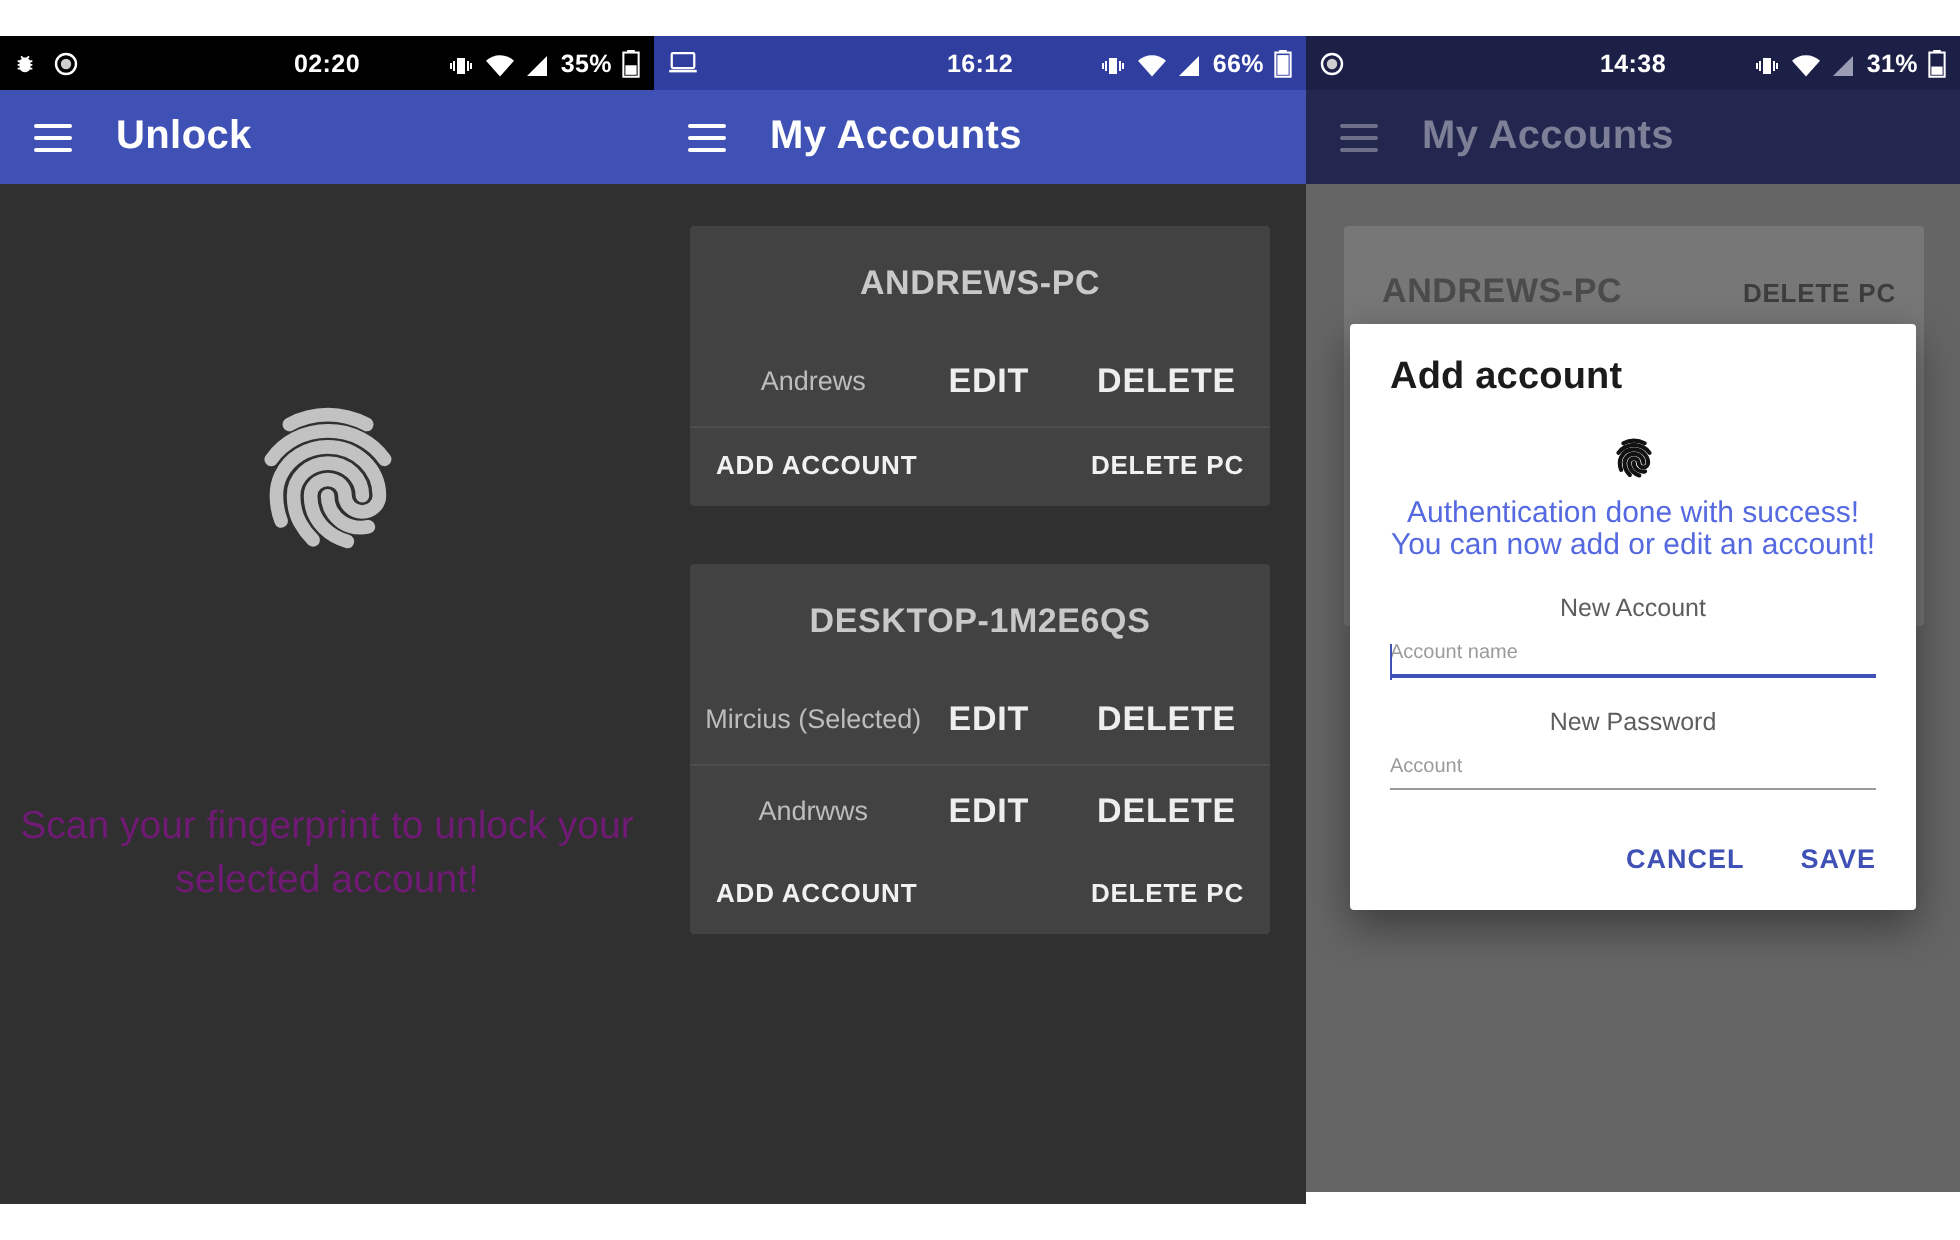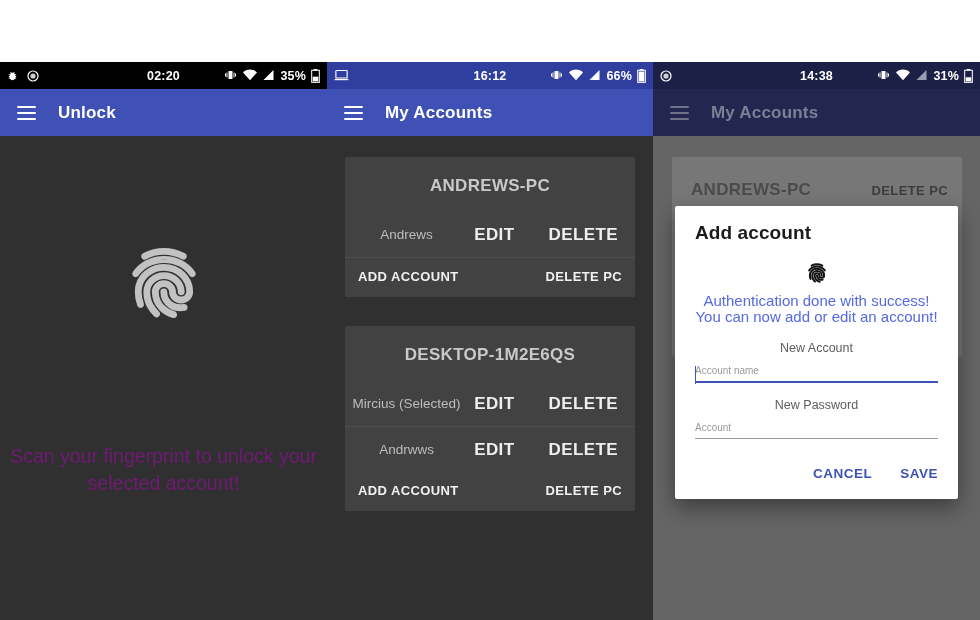--- a/index.html
+++ b/index.html
@@ -2,21 +2,21 @@
 <html><head>
 <meta charset="utf-8">
 <style>
   * { box-sizing: border-box; margin: 0; padding: 0; }
   html, body {
     width: 980px; height: 620px;
     background: #ffffff;
     font-family: "Liberation Sans", sans-serif;
     overflow: hidden;
   }
-  #root { position: relative; width: 980px; height: 516px; background: #ffffff; margin-top: 44px; }
+  #root { position: relative; width: 980px; height: 516px; background: #ffffff; }
 
   
   .panel { position: absolute; top: 0; overflow: hidden; }
   #panel-unlock   { left: 0px;   width: 327px; height: 602px; }
   #panel-accounts { left: 327px; width: 326px; height: 602px; }
   #panel-dialog   { left: 653px; width: 327px; height: 596px; }
 
   
   .statusbar {
     position: absolute; left: 0; top: 18px; width: 100%; height: 27px;
@@ -24,32 +24,32 @@
     padding: 0 7px;
     color: #ffffff;
     font-size: 12.5px;
     letter-spacing: .2px;
   }
   .sb-black { background: #000000; }
   .sb-blue  { background: #303f9f; }
   .sb-navy  { background: #1c2047; }
   .sb-left  { display: flex; align-items: center; gap: 9px; }
   .sb-time  { position: absolute; left: 0; right: 0; text-align: center; font-weight: 700; font-size: 12.5px; pointer-events: none; }
-  .sb-right { margin-left: auto; display: flex; align-items: flex-start; gap: 5px; position: relative; z-index: 2; }
+  .sb-right { margin-left: auto; display: flex; align-items: flex-end; gap: 5px; position: relative; z-index: 2; }
   .sb-pct   { font-weight: 700; font-size: 12.5px; }
   .sb-icon  { display: inline-flex; align-items: center; }
 
   
   .appbar {
     position: absolute; left: 0; top: 45px; width: 100%; height: 47px;
     display: flex; align-items: center; gap: 22px; padding-left: 17px;
   }
   .ab-blue { background: #3f51b5; }
   .ab-navy { background: #232750; }
-  .appbar .title { color: #ffffff; font-size: 17px; font-weight: 700; letter-spacing: .2px; }
+  .appbar .title { color: #ffffff; font-size: 20px; font-weight: 700; letter-spacing: .2px; }
   .appbar.ab-navy .title { color: #7d7f96; }
   .hamburger { width: 19px; height: 14px; display: flex; flex-direction: column; justify-content: space-between; cursor: pointer; }
   .hamburger span { display: block; height: 2px; background: #ffffff; border-radius: 1px; }
   .ab-navy .hamburger span { background: #6e7089; }
 
   
   .body-dark  { position: absolute; left: 0; top: 92px; width: 100%; bottom: 0; background: #303030; }
   .body-grey  { position: absolute; left: 0; top: 92px; width: 100%; bottom: 0; background: #656565; }
 
   

